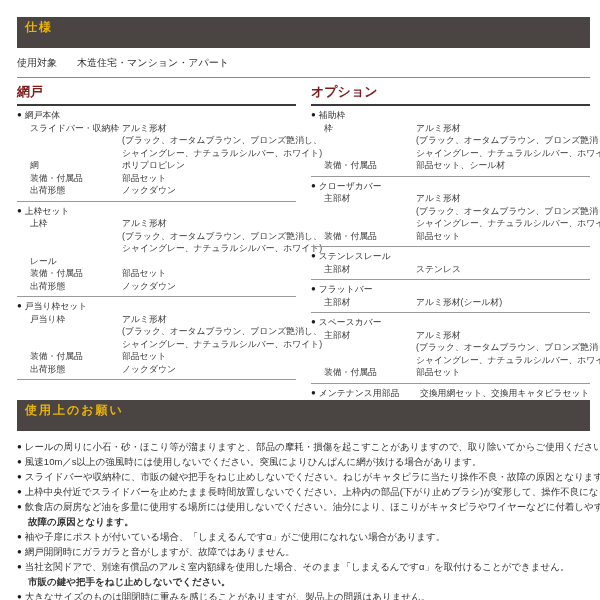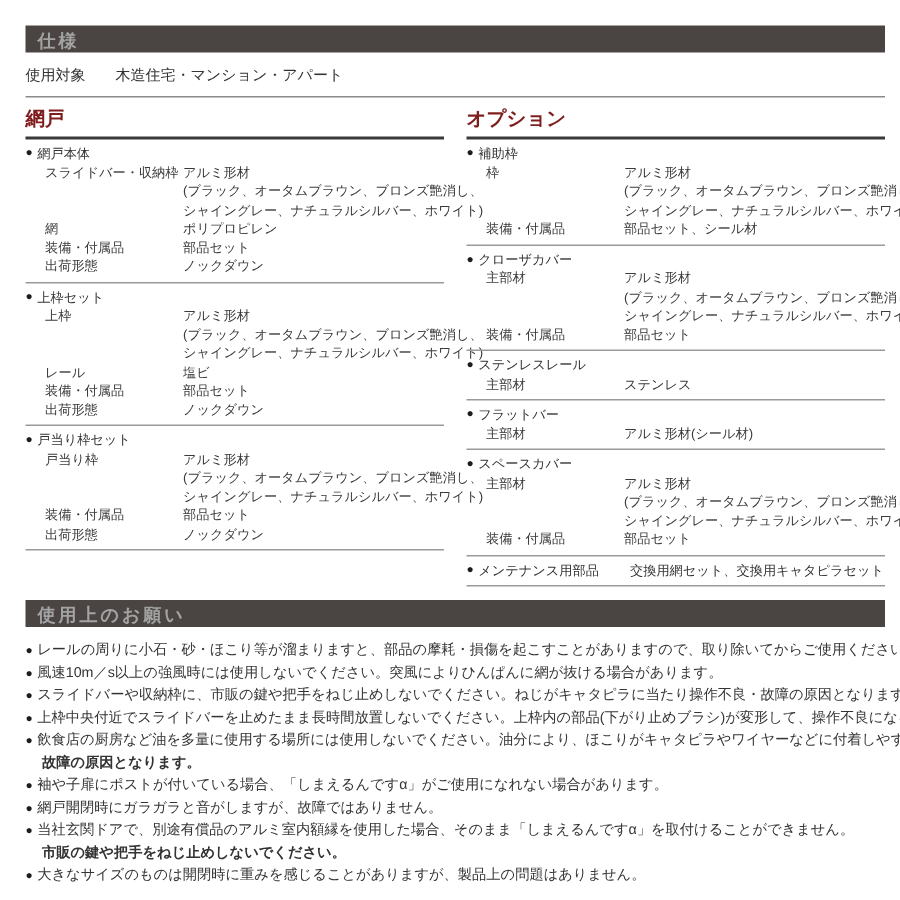--- a/index.html
+++ b/index.html
@@ -6,23 +6,23 @@
   .page{
     position:relative;
     width:600px;height:600px;
     background:#ffffff;
     font-family:"Liberation Sans","DejaVu Sans",sans-serif;
     color:#3a3a3a;
     overflow:hidden;
   }
   .content{position:absolute;left:17px;top:17px;width:573px;}
   .section-bar{
-    background:#4a4543;color:#a3a3a3;
+    background:#4a4543;color:#eab308;
     font-weight:bold;font-size:12px;
-    height:18px;line-height:21px;
+    height:31px;line-height:21px;
     padding-left:8px;letter-spacing:2px;
     box-sizing:border-box;
   }
   .usage-row{
     display:flex;gap:20px;
     font-size:10px;color:#333333;
     padding:8px 0 7px 0;
     border-bottom:1px solid #8a8a8a;
   }
   .columns{display:flex;gap:15px;margin-top:1px;}
@@ -109,23 +109,20 @@
               <div class="spec-row">
                 <span class="row-label">上枠</span>
                 <div class="row-value">
                   <div class="value-line">アルミ形材</div>
                   <div class="value-line">(ブラック、オータムブラウン、ブロンズ艶消し、</div>
                   <div class="value-line">シャイングレー、ナチュラルシルバー、ホワイト)</div>
                 </div>
               </div>
               <div class="spec-row">
                 <span class="row-label">レール</span>
-                <div class="row-value">
-                  <div class="value-line">塩ビ</div>
-                </div>
               </div>
               <div class="spec-row">
                 <span class="row-label">装備・付属品</span>
                 <div class="row-value">
                   <div class="value-line">部品セット</div>
                 </div>
               </div>
               <div class="spec-row">
                 <span class="row-label">出荷形態</span>
                 <div class="row-value">

